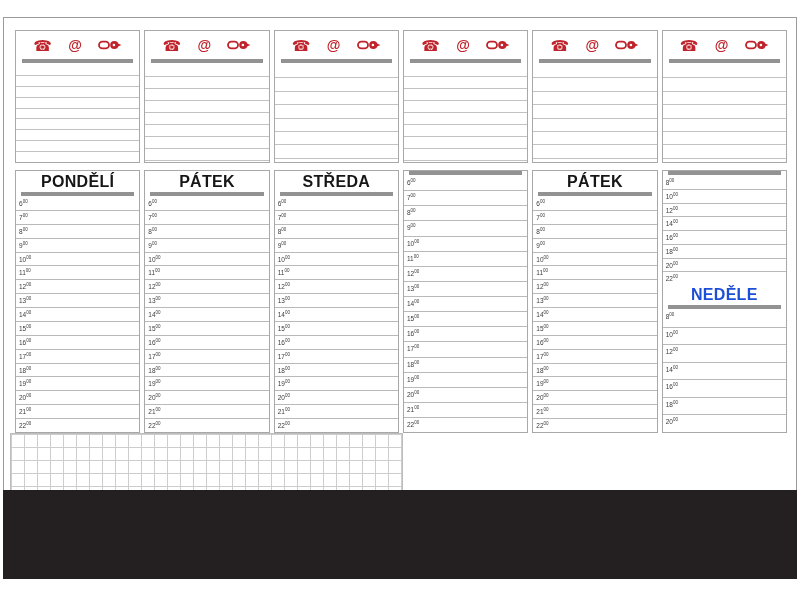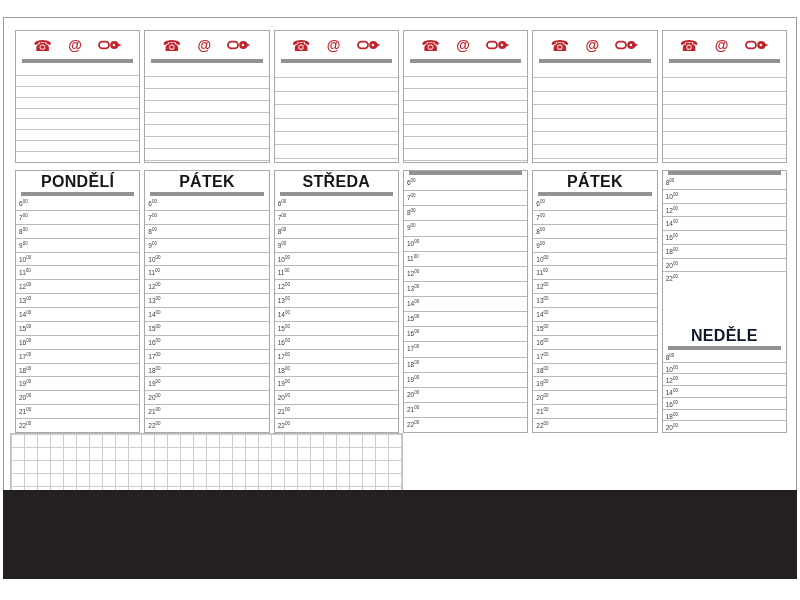--- a/index.html
+++ b/index.html
@@ -23,21 +23,21 @@
   .rules{flex:1;display:block;overflow:hidden;}
   .rule{border-bottom:1px solid #c2c2c2;}
 
   
   .days-row{position:absolute;left:11px;top:152px;width:772px;height:263px;
             display:flex;gap:4px;}
   .day-col{flex:1;border:1px solid #a8a8a8;background:#fff;
            display:flex;flex-direction:column;min-width:0;}
   .day-title{flex:0 0 20px;line-height:21px;text-align:center;
              font-weight:bold;font-size:16px;letter-spacing:.3px;color:#161616;}
-  .day-title.red{color:#0f172a;margin-top:41px;}
+  .day-title.red{color:#1d4ed8;}
   .day-title.sunday{flex-basis:19px;line-height:20px;}
   .day-col .graybar{margin:0 5px 1px 5px;}
   .slots{display:flex;flex-direction:column;flex:1 1 auto;}
   .slots.sat-top{flex:0 0 109px;}
   .slot{flex:1;position:relative;border-bottom:1px solid #b9b9b9;}
   .slot.last{border-bottom:none;}
   .time{position:absolute;left:3px;top:1px;font-size:6.5px;line-height:7px;
         color:#3a3a3a;}
   .time sup{font-size:4.5px;vertical-align:super;}
 

